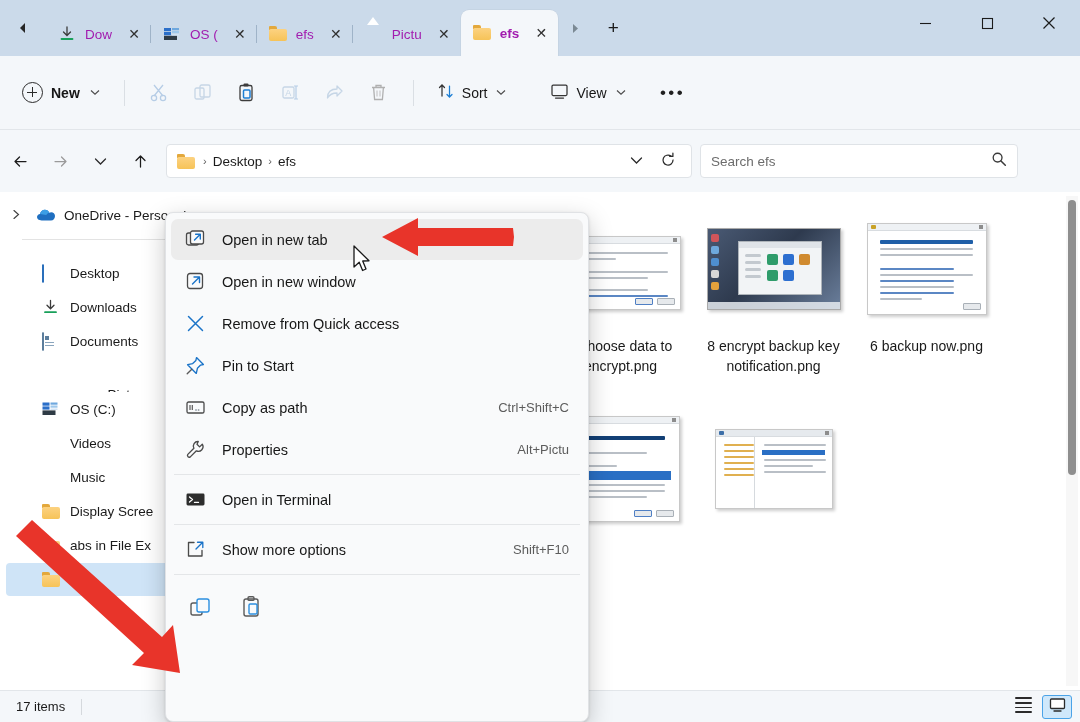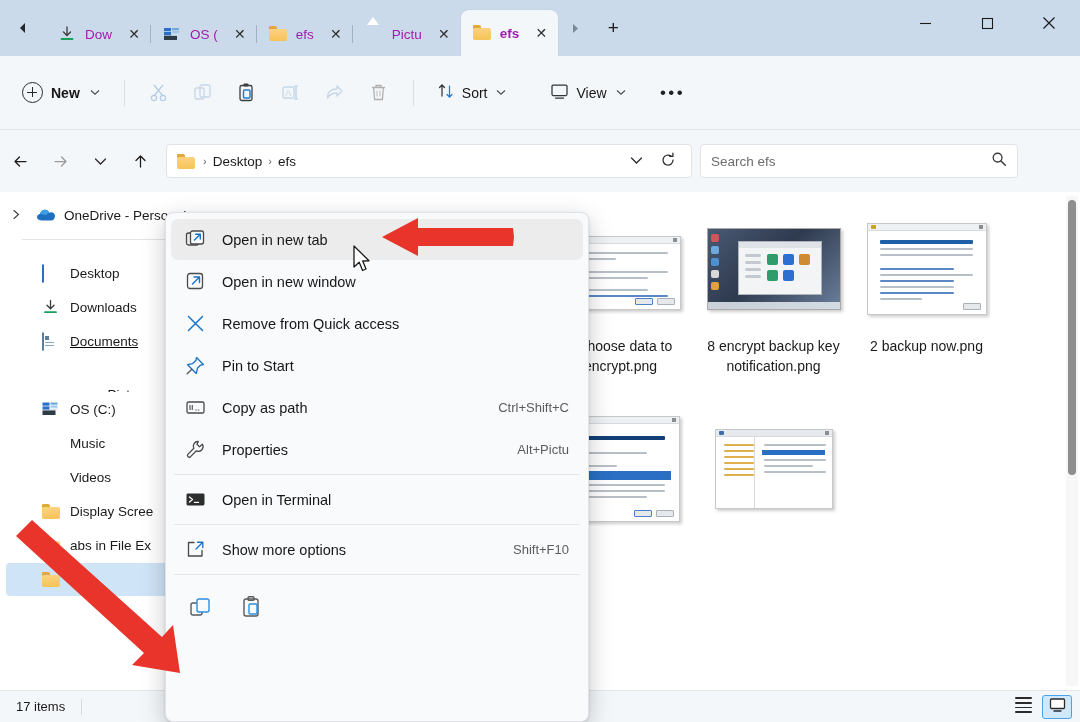--- a/index.html
+++ b/index.html
@@ -642,21 +642,21 @@
       <div class="navitem" style="padding-left:36px;">
         <span class="nav-ico">
           <svg width="17" height="17" viewBox="0 0 17 17">
             <path d="M8.5 1.5 L8.5 9.5 M5 6.2 L8.5 9.8 L12 6.2" stroke="#3b3b3b" stroke-width="1.3" fill="none" stroke-linecap="round"></path>
             <path d="M3 13.2 L14 13.2" stroke="#18a05a" stroke-width="1.8" stroke-linecap="round"></path>
           </svg>
         </span>
         <span class="nav-lbl">Downloads</span>
       </div>
 
-      <div class="navitem" style="padding-left:36px;text-decoration:underline;">
+      <div class="navitem" style="padding-left:36px;">
         <span class="nav-ico"><span class="ni-doc"></span></span>
         <span class="nav-lbl">Documents</span>
       </div>
 
       <div class="navitem" style="padding-left:36px;flex-direction:column;">
         <span class="nav-ico"><span class="ico-pic"></span></span>
         <span class="nav-lbl">Pictures</span>
       </div>
 
       <div class="navitem" style="padding-left:36px;">
@@ -667,27 +667,27 @@
             <rect x="0.5" y="9.4" width="13" height="4.6" fill="#2f3b45"></rect>
             <rect x="8.5" y="1.5" width="7" height="2.2" fill="#6fa8de"></rect>
             <rect x="8.5" y="4.5" width="7" height="2.2" fill="#9ec8ec"></rect>
             <rect x="8.5" y="7.5" width="7" height="1.4" fill="#cfe2f4"></rect>
           </svg>
         </span>
         <span class="nav-lbl">OS (C:)</span>
       </div>
 
       <div class="navitem" style="padding-left:36px;">
+        <span class="nav-ico"><span class="ni-video"></span></span>
+        <span class="nav-lbl">Videos</span>
+      </div>
+
+      <div class="navitem" style="padding-left:36px;">
         <span class="nav-ico"><span class="ni-music"></span></span>
         <span class="nav-lbl">Music</span>
-      </div>
-
-      <div class="navitem" style="padding-left:36px;">
-        <span class="nav-ico"><span class="ni-video"></span></span>
-        <span class="nav-lbl">Videos</span>
       </div>
 
       <div class="navitem" style="padding-left:36px;">
         <span class="nav-ico"><span class="ico-folder"></span></span>
         <span class="nav-lbl">Display Scree</span>
       </div>
 
       <div class="navitem" style="padding-left:36px;">
         <span class="nav-ico"><span class="ico-folder"></span></span>
         <span class="nav-lbl">abs in File Ex</span>
@@ -831,21 +831,21 @@
                 <div class="ln m blue"></div>
                   <div class="ln m"></div>
                 <div class="ln m blue"></div>
                   <div class="ln s"></div>
               </div>
               <div class="btns">
                   <b></b>
                 </div>
             </div>
           </div>
-          <div class="fname">2 backup now.png</div>
+          <div class="fname">6 backup now.png</div>
         </div>
 
         <div class="cell" style="min-height:190px;">
           <div class="thumbwrap">
             <div class="thumb" style="width:118px;height:112px;">
               <div class="tbar">
                   <i></i>
                   <span class="x"></span>
                 </div>
               <div style="padding:10px 8px;">

